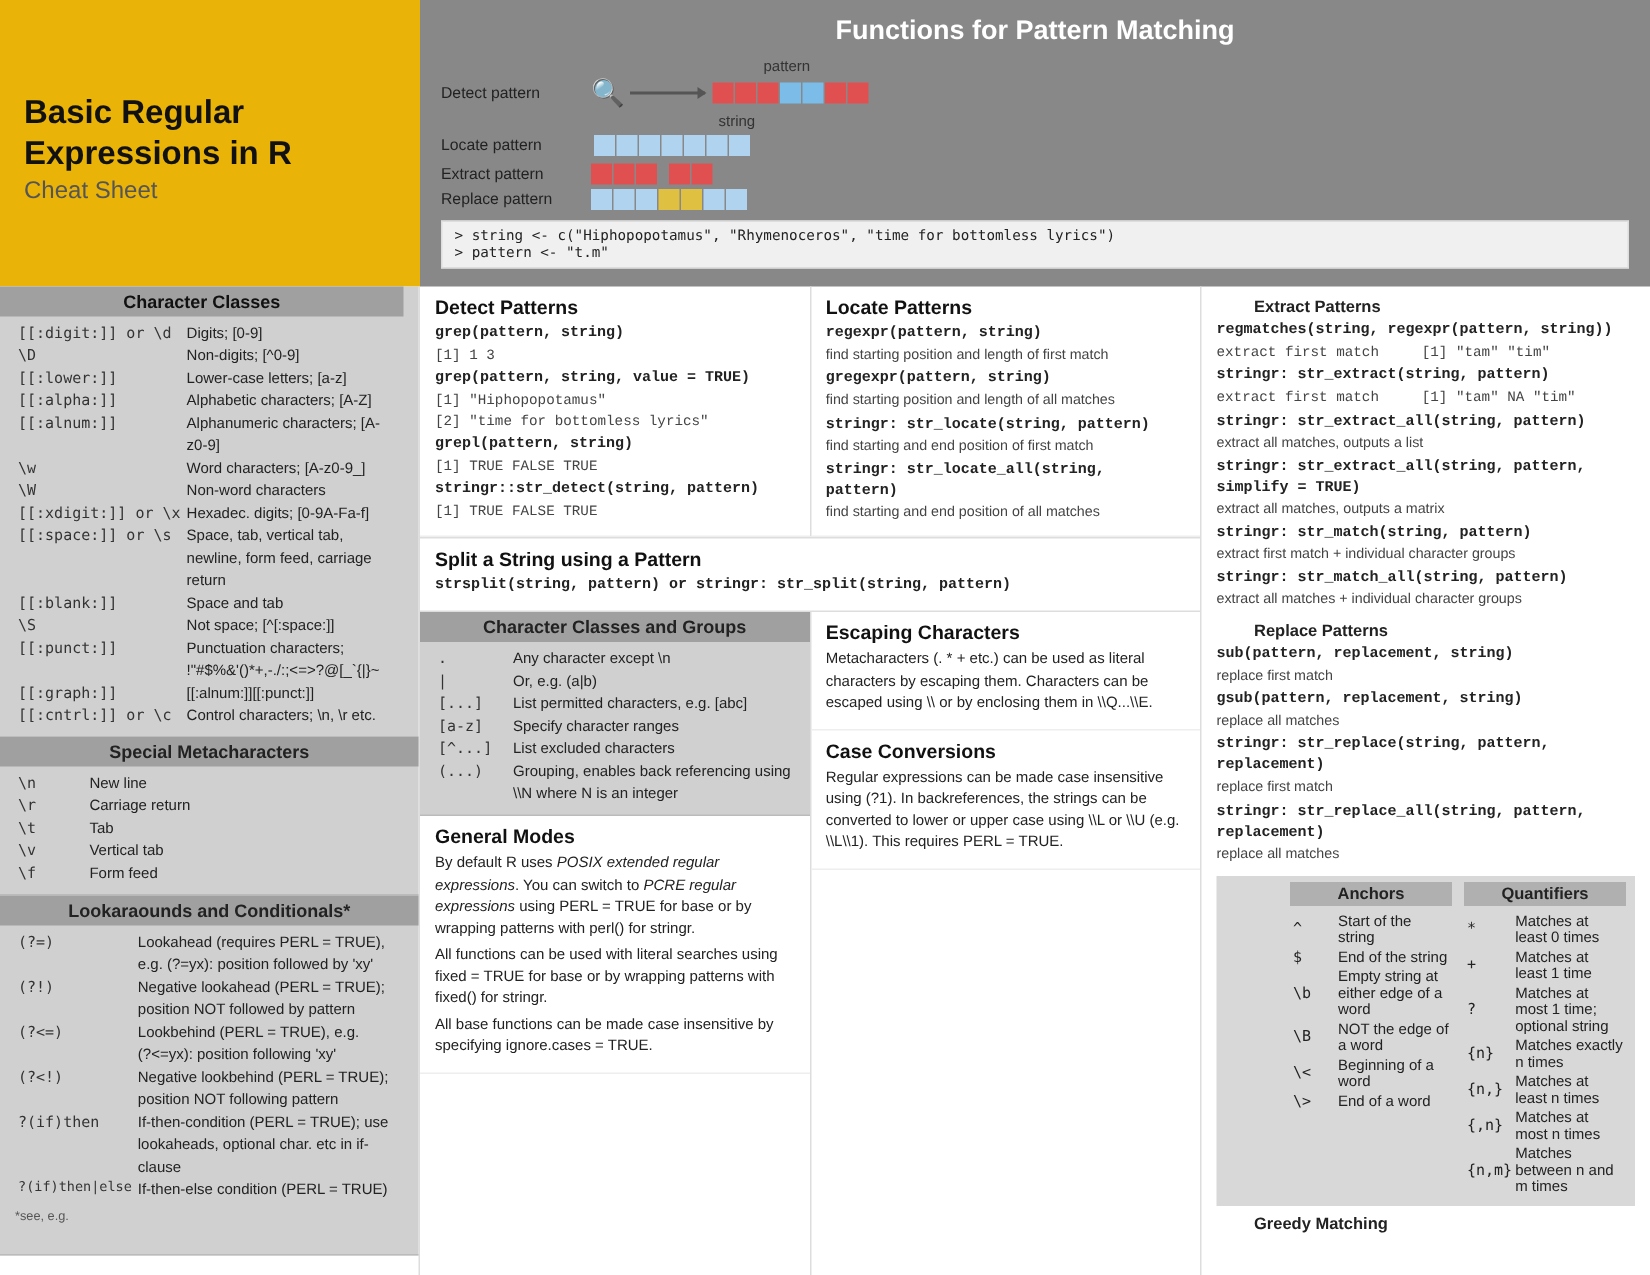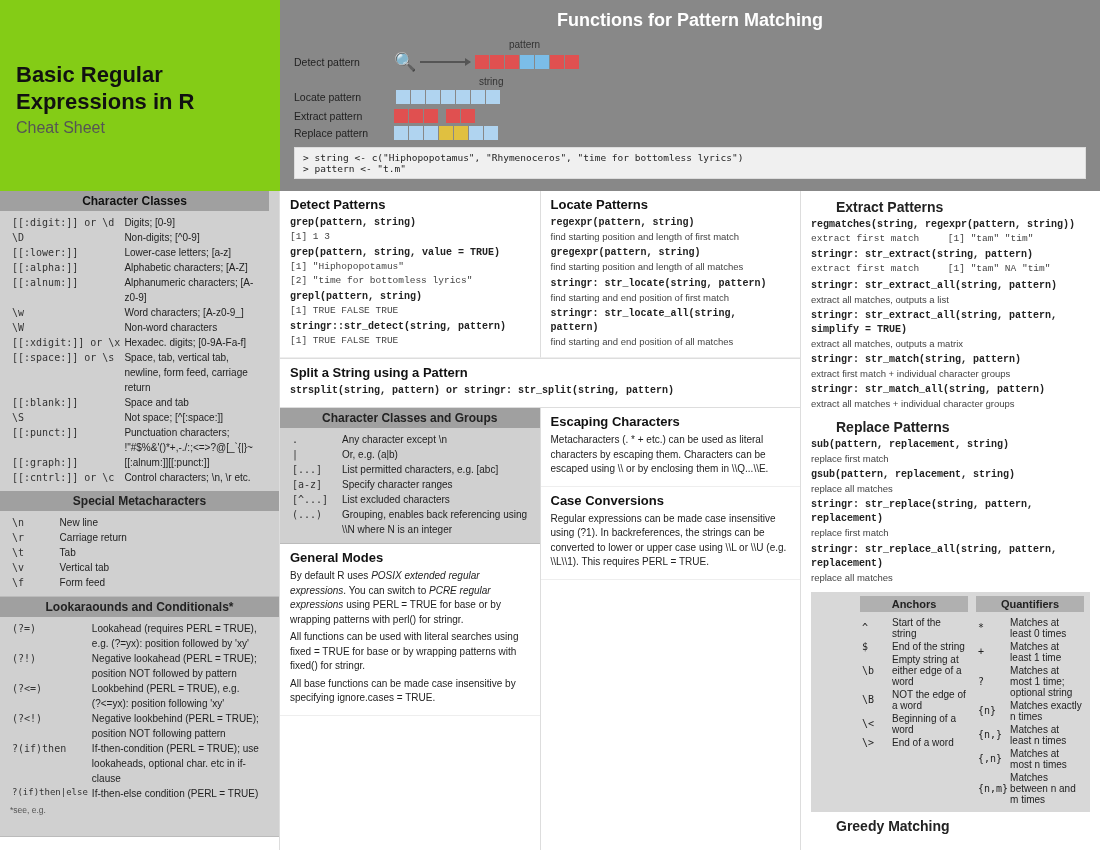--- a/index.html
+++ b/index.html
@@ -19,21 +19,21 @@
       background: #fff;
     }
     
     .top-bar {
       display: flex;
       width: 100%;
     }
     .title-panel {
       width: 280px;
       min-width: 280px;
-      background: #84cc16;
+      background: #eab308;
       padding: 18px 16px 10px 16px;
       display: flex;
       flex-direction: column;
       justify-content: center;
     }
     .title-panel h1 {
       font-size: 22px;
       font-weight: 900;
       line-height: 1.2;
       color: #111;
@@ -135,21 +135,21 @@
       margin-bottom: 3px;
       font-size: 10px;
       line-height: 1.4;
     }
     .func-desc { color: #444; font-size: 9.5px; }
     
     .right-section {
       margin-bottom: 8px;
     }
     .right-section h3 {
-      font-size: 14px;
+      font-size: 11px;
       font-weight: 700;
       margin-bottom: 3px;
       padding-left: 25px;
     }
     .small-section {
       background: #d0d0d0;
       padding: 4px 10px 6px 10px;
       border-bottom: 1px solid #bbb;
     }
     .small-section h3 {

